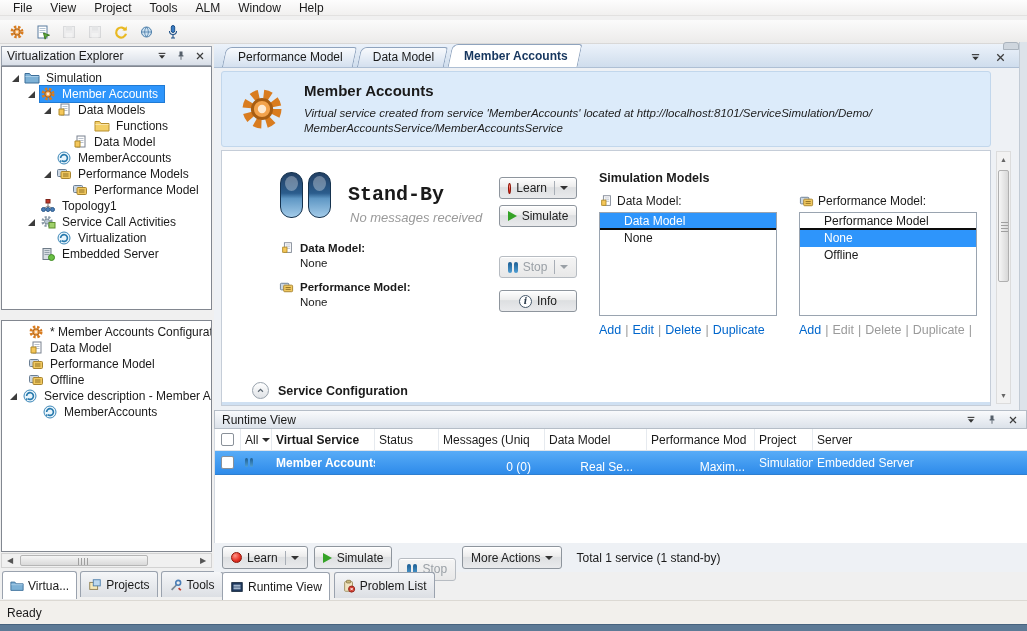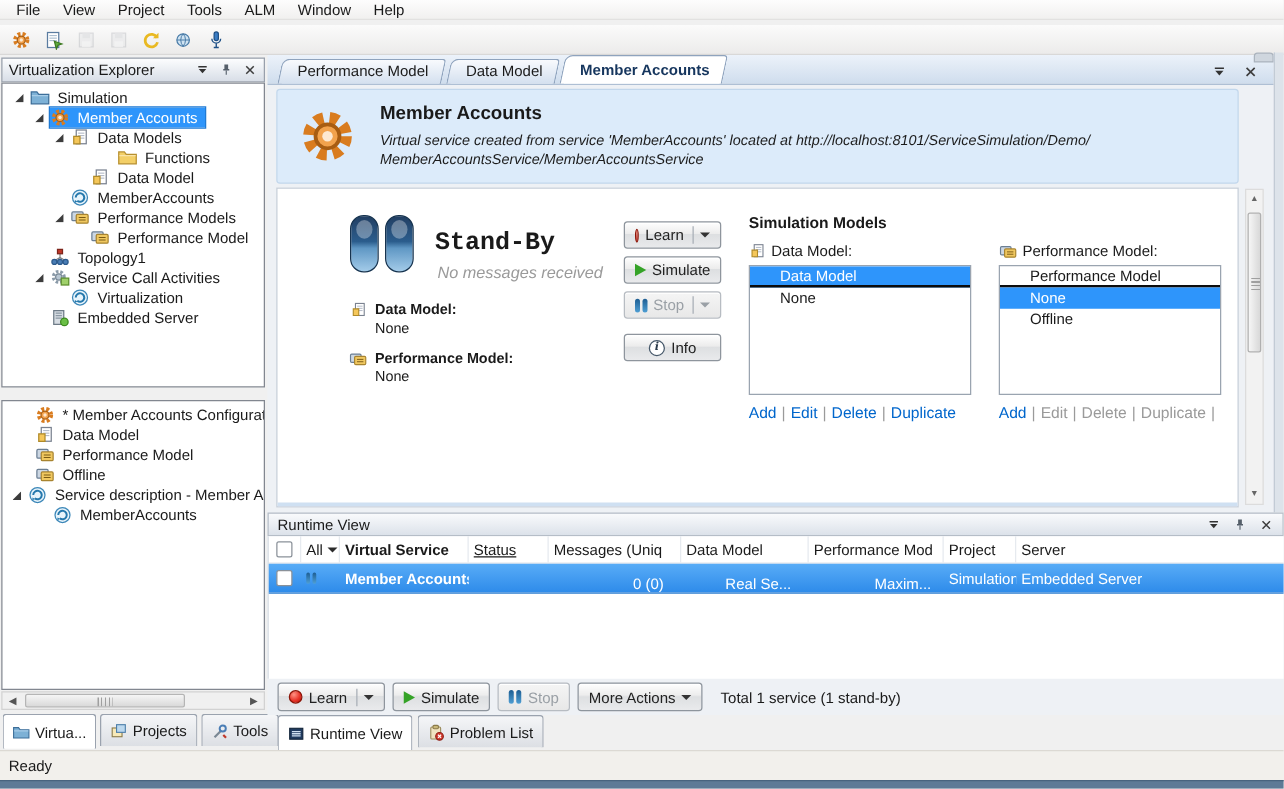--- a/index.html
+++ b/index.html
@@ -95,21 +95,21 @@
   .mini-label { font-weight:bold; font-size:11.5px; }
   .mini-value { font-size:11.5px; }
 
   .act-btns { display:flex; flex-direction:column; gap:6px; width:78px; }
   .btn { display:inline-flex; align-items:center; justify-content:center; gap:5px; height:22px; padding:0 8px;
     border:1px solid #8e959d; border-radius:3px; color:#222; white-space:nowrap;
     background:linear-gradient(#fefefe,#ececec 45%,#dddfe1 48%,#e9eaec);
     box-shadow:inset 0 1px 0 #fff; }
   .btn .dd { display:flex; align-items:center; border-left:1px solid #a8aeb6; padding-left:5px; margin-left:2px; height:14px; }
   .caret { width:0; height:0; border-left:4px solid transparent; border-right:4px solid transparent; border-top:4px solid #333; }
-  .btn.disabled { color:#9aa0a6; border-color:#b7bcc2; background:linear-gradient(#f5f5f5,#e8e8e8); }
+  .btn.disabled { color:#9aa0a6; border-color:#b7bcc2; background:linear-gradient(#f5f5f5,#e8e8e8);margin-top:23px; }
   .btn.disabled .caret { border-top-color:#9aa0a6; }
   .rec { width:11px; height:11px; border-radius:50%; border:1px solid #8c1407;
     background:radial-gradient(circle at 35% 30%, #ff9384, #e8352a 55%, #b01405); }
   .play { width:0; height:0; border-top:5px solid transparent; border-bottom:5px solid transparent; border-left:9px solid #35a327; }
   .pausebars { display:inline-flex; gap:2px; }
   .pausebars i { width:4px; height:11px; border-radius:2px; display:block;
     background:linear-gradient(180deg,#1d5d92,#4f9fd4); }
   .pausebars.small i { width:3px; height:9px; }
   .info-ic { width:13px; height:13px; border-radius:50%; border:1px solid #46586a; background:#fff;
     display:flex; align-items:center; justify-content:center;
@@ -149,21 +149,21 @@
   .rt-table { position:absolute; left:0; top:19px; width:813px; height:114px; background:#fff; border-left:1px solid #d4dae2; }
   .rt-hrow { display:flex; height:22px; border-bottom:1px solid #dfe4ea; align-items:center; }
   .hcell { height:100%; display:flex; align-items:center; padding-left:4px; border-right:1px solid #e6eaef; white-space:nowrap; overflow:hidden; }
   .rt-row { display:flex; height:24px; align-items:center; color:#fff;
     background:linear-gradient(#58acf7,#2e8bea); border-bottom:1px solid #2e7fd0; }
   .rcell { height:100%; display:flex; align-items:center; padding-left:4px; white-space:nowrap; overflow:hidden; }
   .rt-row .svc { font-weight:bold; }
   .ralign { justify-content:flex-end; padding-right:14px;margin-top:8px; }
   .cb { width:13px; height:13px; background:#fff; border:1px solid #8a9199; border-radius:2px; margin-left:6px; }
   .filtr { margin-left:4px; width:0; height:0; border-left:4px solid transparent; border-right:4px solid transparent; border-top:4px solid #2b2b2b; }
-  .w-cb{width:26px;} .w-all{width:31px;} .w-vs{width:103px;} .w-st{width:64px;text-decoration:underline;} .w-msg{width:106px;}
+  .w-cb{width:26px;} .w-all{width:31px;} .w-vs{width:103px;} .w-st{width:64px;} .w-msg{width:106px;}
   .w-dm{width:102px;} .w-pm{width:108px;} .w-prj{width:58px;} .w-srv{flex:1;border-right:none;}
   .rt-btns { position:absolute; left:0; top:133px; width:813px; height:29px;
     display:flex; align-items:center; gap:6px; padding-left:8px; }
   .rt-btns .btn { height:23px; }
   .summary { margin-left:8px; }
 
   .main-tabs { position:absolute; left:214px; top:572px; width:813px; height:28px; display:flex; gap:4px; padding-left:8px; }
 
   
   .statusbar { position:absolute; left:0; top:600px; width:1027px; height:24px;
@@ -657,20 +657,28 @@
       <div class="listbox">
         <div class="litem first">Performance Model</div>
         <div class="litem sel">None</div>
         <div class="litem">Offline</div>
       </div>
       <div class="links">
         <span class="lnk">Add</span><span class="sep">|</span><span class="lnk dis">Edit</span><span class="sep">|</span><span class="lnk dis">Delete</span><span class="sep">|</span><span class="lnk dis">Duplicate</span><span class="sep">|</span>
       </div>
     </div>
 
+    <div class="abs svc-config" style="left:30px;top:231px">
+      <span class="collapse-circle">
+        <svg class="ic" style="width:13px;height:13px">
+            <use href="#i-chevup"></use>
+          </svg>
+      </span>
+      <span class="svc-label">Service Configuration</span>
+    </div>
   </div>
 
   <div class="vscroll">
     <span class="varr u">▲</span>
     <span class="vthumb"></span>
     <span class="varr d">▼</span>
   </div>
 </div>
 
 <div class="right-strip"></div>

